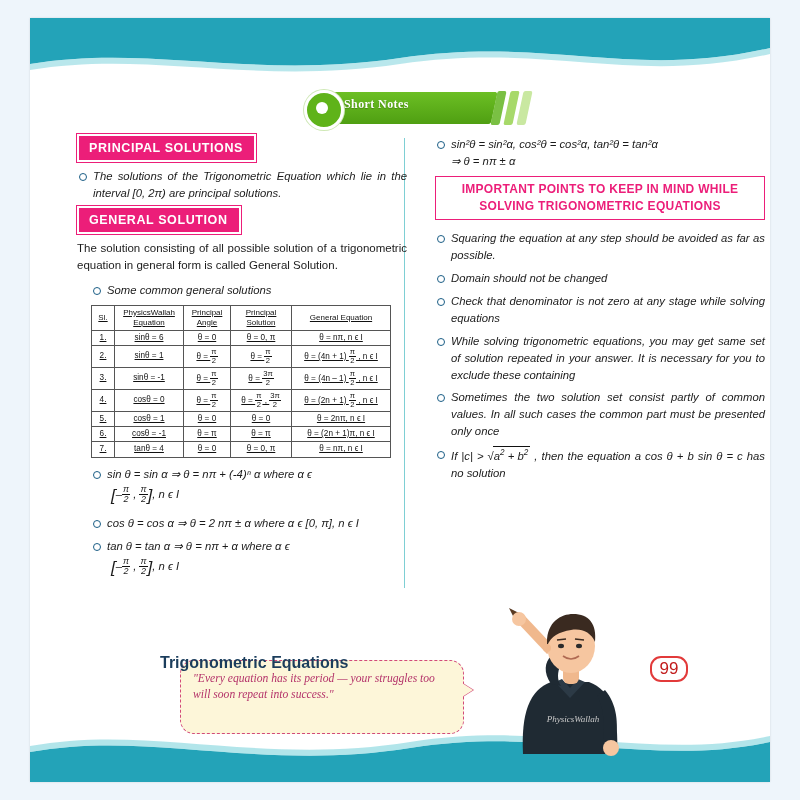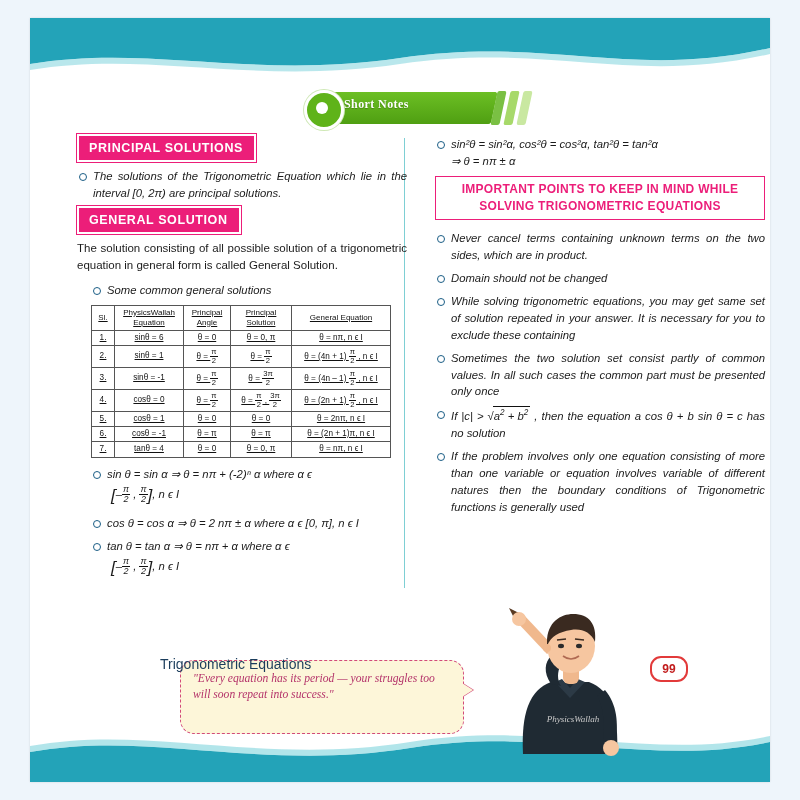--- a/index.html
+++ b/index.html
@@ -220,27 +220,27 @@
     border-bottom: 7px solid transparent;
     border-left: 11px solid #fdf6d9;
     filter: drop-shadow(1px 0 0 #d24a7a);
   }
   
   .teacher { position: absolute; left: 455px; top: 528px; width: 165px; height: 160px; }
 
   
   .footer-label {
     position: absolute; left: 130px; bottom: 62px;
-    font-size: 14px; color: #1b3d5c; font-weight: normal;
+    font-size: 16px; color: #1b3d5c; font-weight: bold;
   }
   .page-num {
     position: absolute; right: 82px; bottom: 52px;
     width: 34px; height: 22px; border-radius: 11px;
     background: #ffffff; border: 2px solid #e23a3a;
-    color: #c21d1d; font-size: 12px; font-weight: bold;
+    color: #c21d1d; font-size: 17px; font-weight: normal;
     display: flex; align-items: center; justify-content: center;
   }
   sup { font-size: 0.72em; vertical-align: super; }
 </style>
 </head>
 <body>
 
 <div id="page">
   <div class="sheet">
 
@@ -350,21 +350,21 @@
                 <td>tanθ = 4</td>
                 <td>θ = 0</td>
                 <td>θ = 0, π</td>
                 <td>θ = nπ, n ϵ I</td>
               </tr>
             </tbody>
           </table>
 
           <ul class="blist sub-indent">
             <li>
-              <span>sin θ = sin α ⇒ θ = nπ + (-2)ⁿ α where α ϵ</span>
+              <span>sin θ = sin α ⇒ θ = nπ + (-4)ⁿ α where α ϵ</span>
               <div class="mathrow" style="margin-left:4px">
                 <span style="font-size:17px;vertical-align:-3px">[</span>–<span class="frac" style="font-size:9px"><span class="num">π</span><span class="den">2</span></span> ,
                 <span class="frac" style="font-size:9px"><span class="num">π</span><span class="den">2</span></span><span style="font-size:17px;vertical-align:-3px">]</span>, n ϵ I
               </div>
             </li>
             <li>cos θ = cos α ⇒ θ = 2 nπ ± α where α ϵ [0, π], n ϵ I</li>
             <li>
               <span>tan θ = tan α ⇒ θ = nπ + α where α ϵ</span>
               <div class="mathrow" style="margin-left:4px">
                 <span style="font-size:17px;vertical-align:-3px">[</span>–<span class="frac" style="font-size:9px"><span class="num">π</span><span class="den">2</span></span> ,
@@ -379,28 +379,28 @@
           <ul class="blist">
             <li>
               <span>sin²θ = sin²α,   cos²θ = cos²α,   tan²θ = tan²α</span><br>
               <span>⇒ θ = nπ ± α</span>
             </li>
           </ul>
 
           <div class="pink-box">IMPORTANT POINTS TO KEEP IN MIND WHILE SOLVING TRIGONOMETRIC EQUATIONS</div>
 
           <ul class="blist">
-            <li>Never cancel terms containing unknown terms on the two sides, which are in product.</li>
+            <li>Squaring the equation at any step should be avoided as far as possible.</li>
             <li>Domain should not be changed</li>
+            <li>Check that denominator is not zero at any stage while solving equations</li>
             <li>While solving trigonometric equations, you may get same set of solution repeated in your answer. It is necessary for you to exclude these containing</li>
             <li>Sometimes the two solution set consist partly of common values. In all such cases the common part must be presented only once</li>
             <li>
               If |c| &gt; <span class="rad"></span><span class="sq">a<sup>2</sup> + b<sup>2</sup></span> , then the equation a cos θ + b sin θ = c has no solution
             </li>
-            <li>If the problem involves only one equation consisting of more than one variable or equation involves variable of different natures then the boundary conditions of Trigonometric functions is generally used</li>
           </ul>
         </div>
       </div>
 
       <div class="quote">"Every equation has its period — your struggles too will soon repeat into success."</div>
 
       <div class="teacher">
         <svg width="165" height="160" viewBox="0 0 165 160" xmlns="http://www.w3.org/2000/svg">
 
           <path d="M62,52 L30,18 L38,12 L70,46 Z" fill="#f0b88d"></path>

